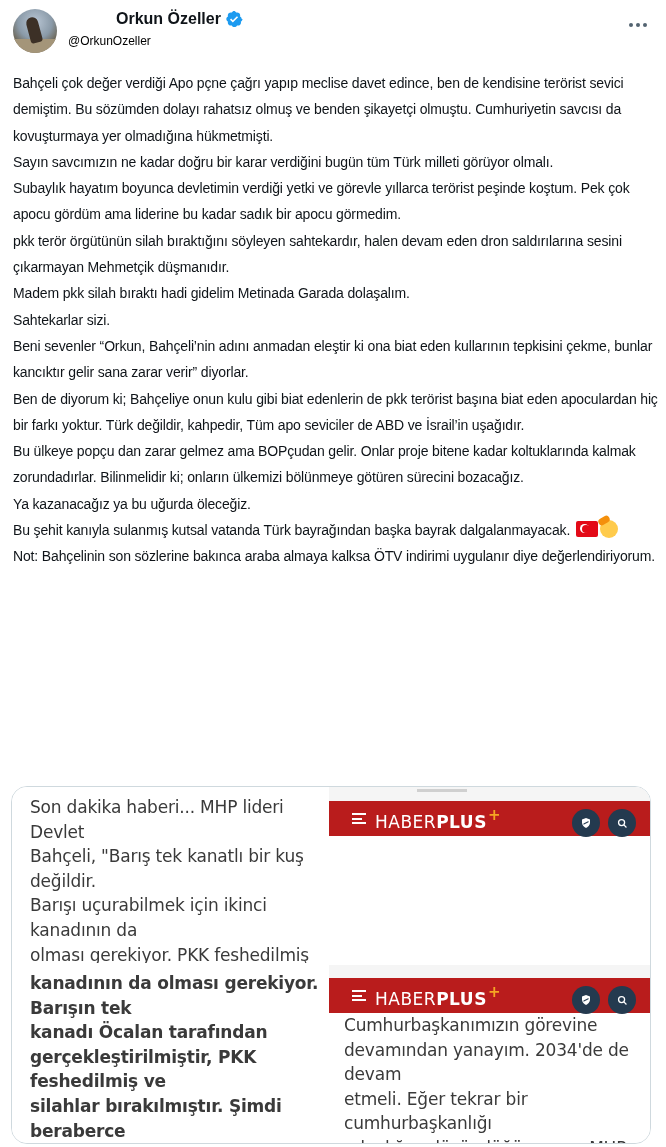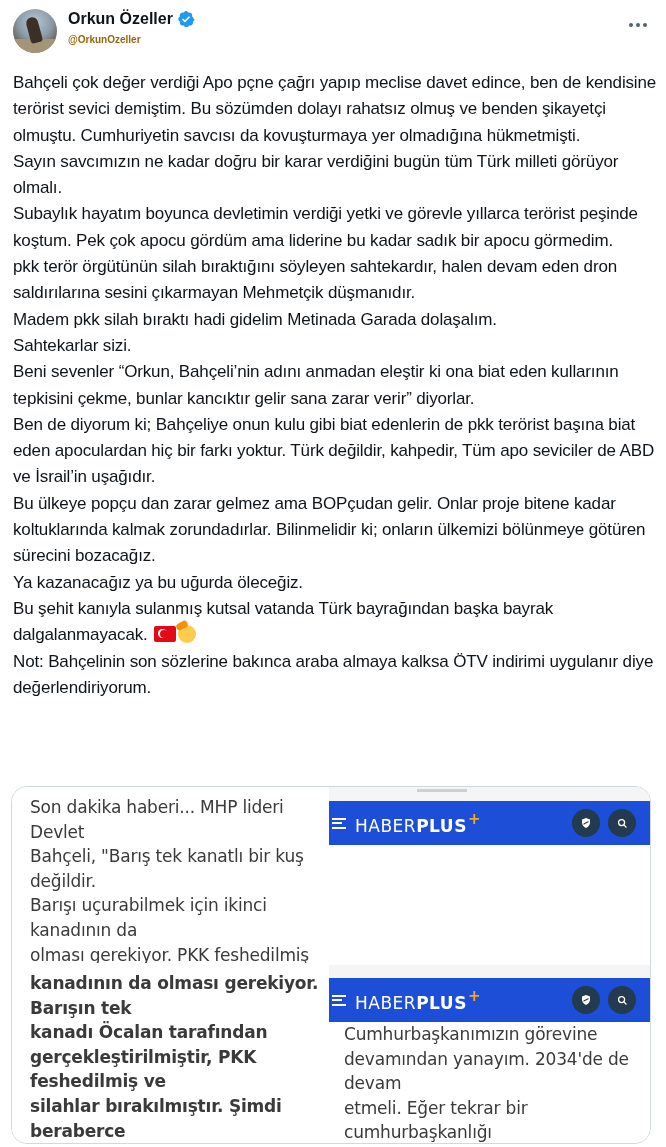--- a/index.html
+++ b/index.html
@@ -5,44 +5,44 @@
     html, body { margin: 0; padding: 0; background: #ffffff; }
     body { width: 666px; height: 1147px; overflow: hidden; position: relative;
            font-family: "Liberation Sans", sans-serif; color: #0f1419; }
     .header { position: absolute; left: 13px; top: 9px; right: 16px; height: 48px; }
     .avatar { position: absolute; left: 0; top: 0; width: 44px; height: 44px; border-radius: 50%;
               background: radial-gradient(circle at 50% 30%, #b9c6d4 0%, #8a9aa8 45%, #6b6454 70%, #8d7f66 100%);
               overflow: hidden; }
     .avatar .fig { position: absolute; left: 15px; top: 8px; width: 12px; height: 26px; background: #3c3026; border-radius: 6px 6px 3px 3px; transform: rotate(-15deg); }
     .avatar .ground { position: absolute; left: 0; bottom: 0; width: 44px; height: 14px; background: #a49579; }
     .name-row { position: absolute; left: 55px; top: 1px; display: flex; align-items: center; gap: 4px; }
-    .display-name { font-weight: bold; font-size: 16px; color: #0f1419; }
+    .display-name { font-weight: bold; font-size: 16px; color: #0f1419; margin-left: 48px; }
     .verified { width: 18px; height: 18px; display: inline-block; }
-    .handle { position: absolute; left: 55px; top: 25px; font-size: 10px; color: #a16207; font-weight: bold; }
+    .handle { position: absolute; left: 55px; top: 25px; font-size: 12px; color: #000000; }
     .more { position: absolute; right: 0; top: 6px; width: 24px; height: 20px; display: flex; align-items: center; justify-content: center; gap: 3px; }
     .more span { width: 4px; height: 4px; background: #536471; border-radius: 50%; display: block; }
 
-    .tweet-text { position: absolute; left: 13px; top: 70px; width: 645px; font-size: 17px; line-height: 26.3px; color: #0f1419; white-space: pre-line; letter-spacing: -0.15px; }
+    .tweet-text { position: absolute; left: 13px; top: 70px; width: 645px; font-size: 14px; line-height: 26.3px; color: #0f1419; white-space: pre-line; letter-spacing: -0.15px; }
     .flag { display: inline-block; width: 22px; height: 16px; background: #e30a17; border-radius: 2px; vertical-align: -2px; position: relative; margin-left: 2px; }
     .flag::before { content: ""; position: absolute; left: 4px; top: 3px; width: 9px; height: 9px; border-radius: 50%; background: #fff; }
     .flag::after { content: ""; position: absolute; left: 6px; top: 4px; width: 8px; height: 8px; border-radius: 50%; background: #e30a17; }
     .salute { display: inline-block; width: 18px; height: 18px; background: #ffcb4c; border-radius: 50%; vertical-align: -3px; position: relative; margin-left: 2px; }
     .salute::before { content: ""; position: absolute; left: -2px; top: -3px; width: 12px; height: 7px; background: #f4900c; border-radius: 6px; transform: rotate(-30deg); }
 
     .media { position: absolute; left: 11px; top: 786px; width: 638px; height: 356px; border: 1px solid #cfd9de; border-radius: 16px; overflow: hidden; background: #fff; }
     .panel { position: absolute; overflow: hidden; background: #fff; }
     .panel.left-top { left: 0; top: 0; width: 313px; height: 176px; }
     .panel.left-bot { left: 0; top: 178px; width: 313px; height: 178px; }
     .panel.right-top { left: 317px; top: 0; width: 321px; height: 176px; }
     .panel.right-bot { left: 317px; top: 178px; width: 321px; height: 178px; }
     .news { font-family: "DejaVu Sans", sans-serif; font-size: 17px; line-height: 24.6px; color: #3a3a3a; padding-left: 18px; white-space: pre-line; letter-spacing: -0.2px; }
     .left-top .news { padding-top: 8px; }
     .left-bot .news { padding-top: 6px; font-weight: bold; }
     .right-top .news, .right-bot .news { padding-left: 15px; }
-    .hp-bar { height: 44px; background: #1d4ed8; display: flex; align-items: center; padding-left: 3px; position: relative; }
+    .hp-bar { height: 35px; background: #b91c1c; display: flex; align-items: center; padding-left: 23px; position: relative; }
     .right-top .hp-bar { margin-top: 14px; }
     .right-bot .hp-bar { margin-top: 13px; }
     .hamburger { width: 14px; height: 11px; display: flex; flex-direction: column; justify-content: space-between; margin-right: 9px; }
     .hamburger span { display: block; height: 2px; background: #fff; }
     .hamburger span:nth-child(2) { width: 10px; }
     .hp-logo { color: #fff; font-family: "DejaVu Sans", sans-serif; font-size: 17px; letter-spacing: 0.5px; }
     .hp-logo b { font-weight: bold; }
     .hp-logo sup { color: #f5a623; font-size: 15px; font-weight: bold; vertical-align: 8px; margin-left: 1px; }
     .hp-btn { position: absolute; top: 8px; width: 28px; height: 28px; border-radius: 50%; background: #243a4f; display: flex; align-items: center; justify-content: center; }
     .hp-btn.shield { right: 50px; }

